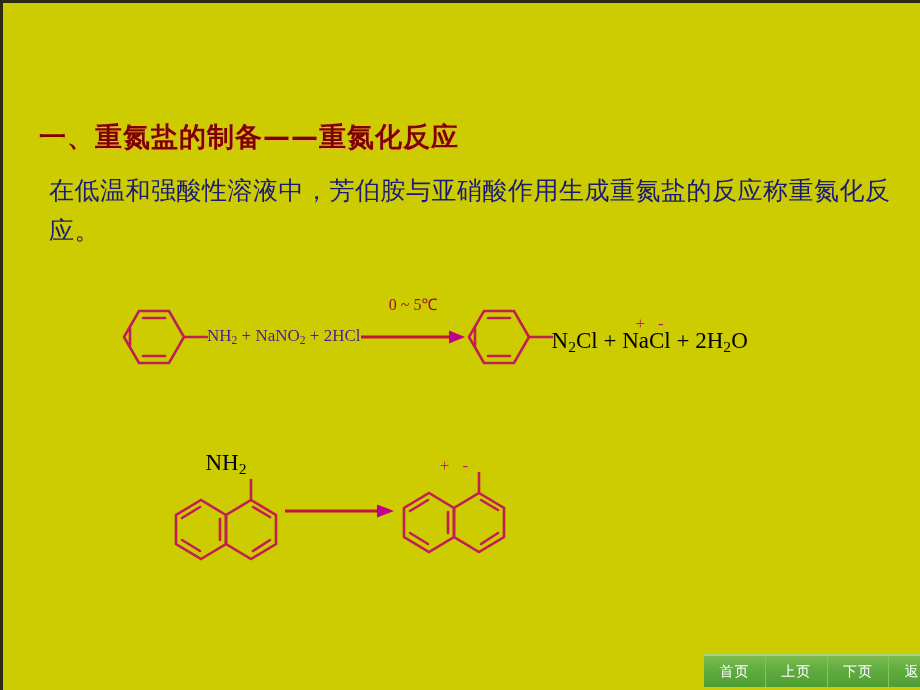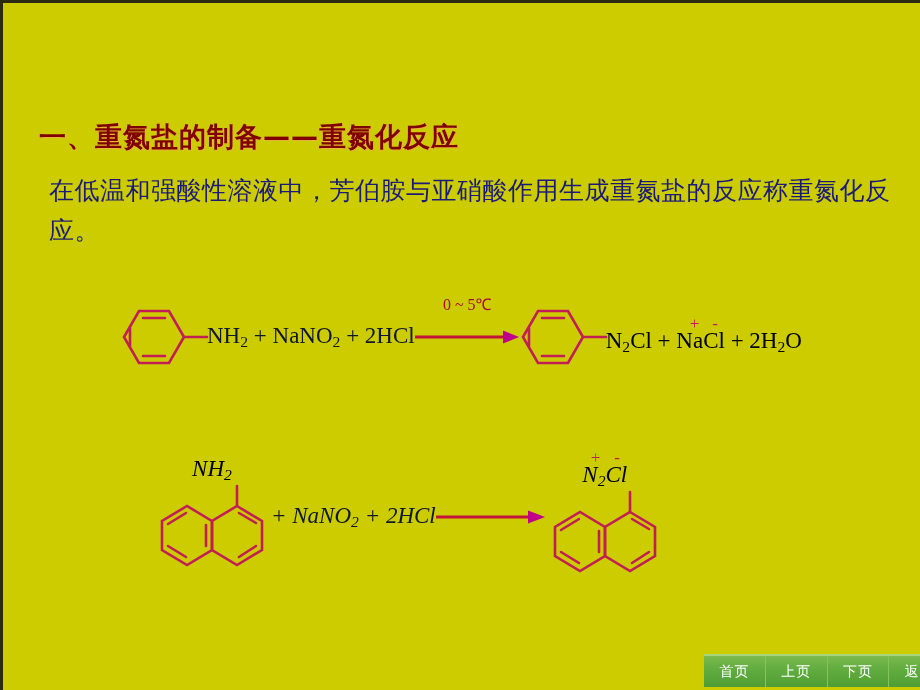--- a/index.html
+++ b/index.html
@@ -52,26 +52,26 @@
 
   
   .equation {
     position: absolute;
     display: flex;
     align-items: center;
     color: #c21e56;
     font-family: "Liberation Serif", serif;
   }
   .eq1 { left: 118px; top: 298px; }
-  .eq2 { left: 150px; top: 448px; font-style: italic; }
+  .eq2 { left: 164px; top: 448px; }
 
   .formula {
     font-family: "Liberation Serif", serif;
-    font-size: 23px;
-    color: #0f172a;
+    font-size: 17px;
+    color: #4c1d95;
     white-space: nowrap;
     line-height: 1;
   }
   .formula sub {
     font-size: 0.68em;
     vertical-align: -0.28em;
   }
 
   
   .mol {
@@ -222,32 +222,30 @@
           <line x1="103" y1="62" x2="86" y2="73"></line>
 
           <line x1="33" y1="29" x2="15" y2="40"></line>
           <line x1="15" y1="62" x2="33" y2="73"></line>
 
           <line x1="53" y1="41" x2="53" y2="62"></line>
         </g>
       </svg>
     </span>
 
-    <span class="formula">+ NaNO<sub>2</sub> + 2HCl</span>
 
     <span class="arrow-wrap">
       <svg width="110" height="16" viewBox="0 0 110 16" aria-hidden="true">
         <line x1="0" y1="8" x2="96" y2="8" stroke="#c0143c" stroke-width="2.8"></line>
         <polygon points="92,1.5 109,8 92,14.5" fill="#c0008c"></polygon>
       </svg>
     </span>
 
     <span class="mol-top">
       <span class="charge-row"><span class="plus">+</span><span>-</span></span>
-      <span class="sub-label">N<sub>2</sub>Cl</span>
       <svg width="118" height="92" viewBox="0 0 118 92" aria-hidden="true">
         <g fill="none" stroke="#c21e56" stroke-width="2.6" stroke-linecap="round">
           <line x1="84" y1="2" x2="84" y2="22"></line>
           <polygon points="84,22 109,37 109,66 84,81 59,66 59,37"></polygon>
           <polygon points="59,37 34,22 9,37 9,66 34,81 59,66"></polygon>
           <line x1="86" y1="29" x2="103" y2="39"></line>
           <line x1="103" y1="62" x2="86" y2="73"></line>
           <line x1="33" y1="29" x2="15" y2="40"></line>
           <line x1="15" y1="62" x2="33" y2="73"></line>
           <line x1="53" y1="41" x2="53" y2="62"></line>

